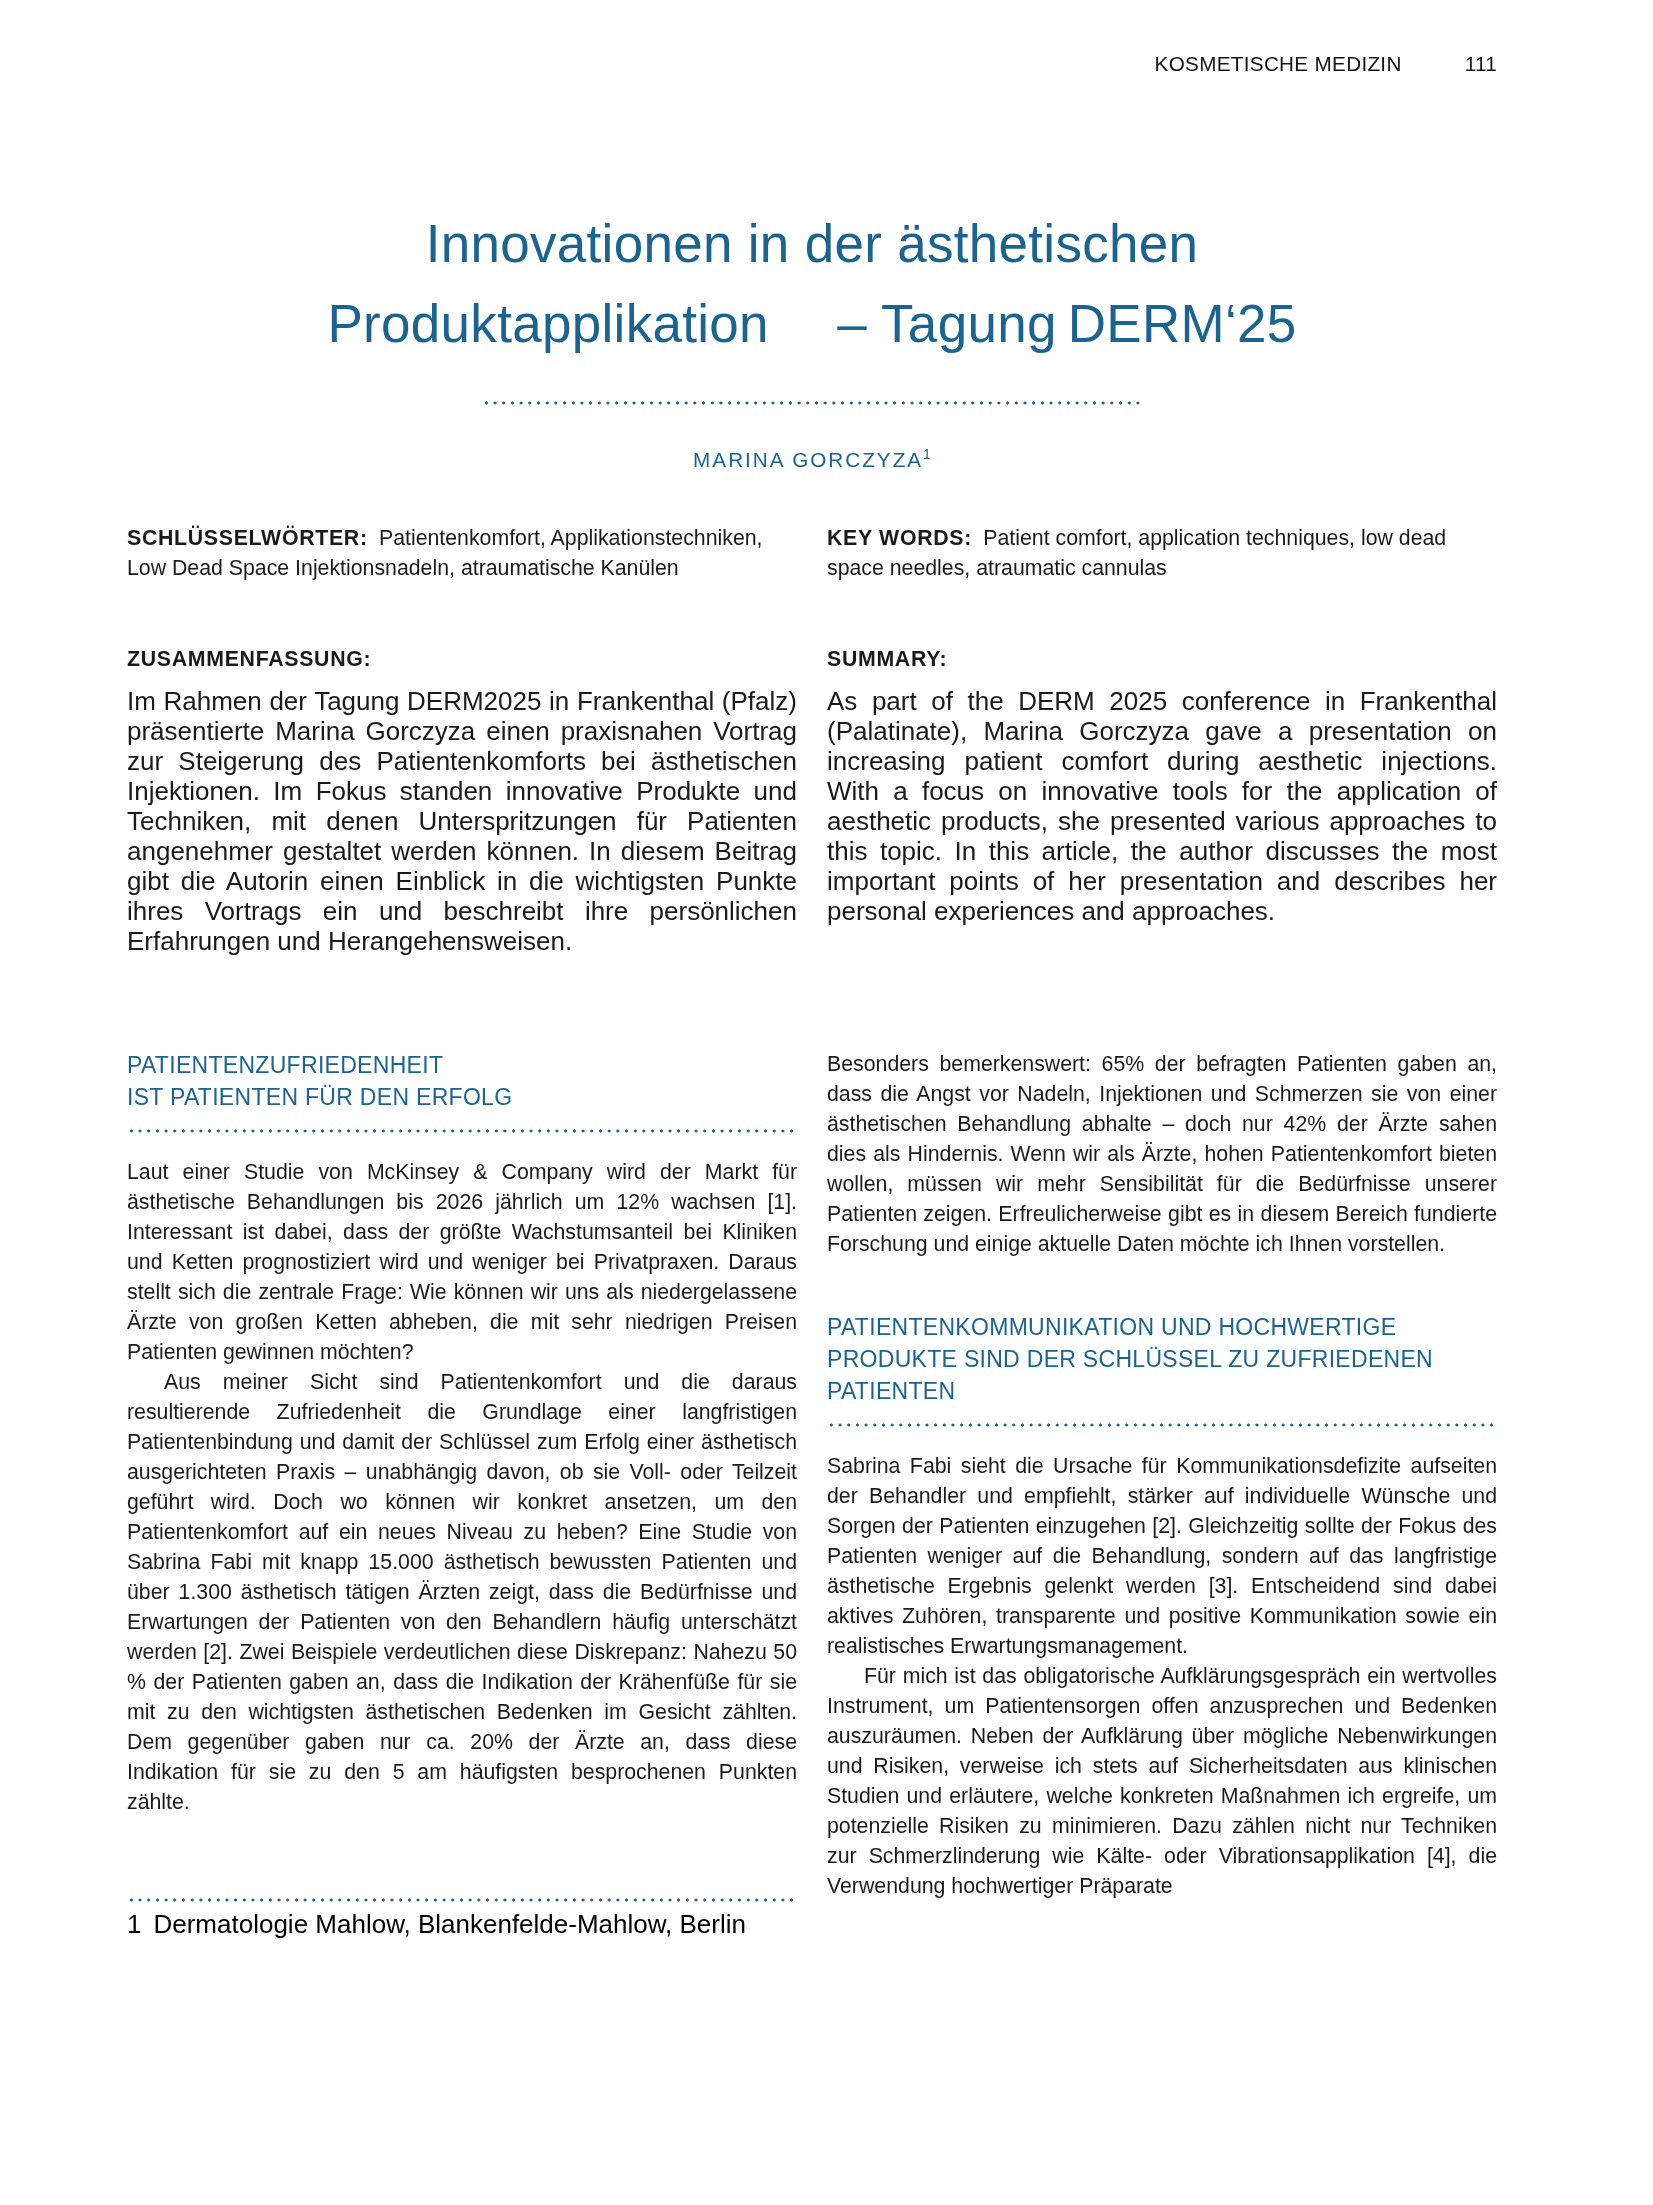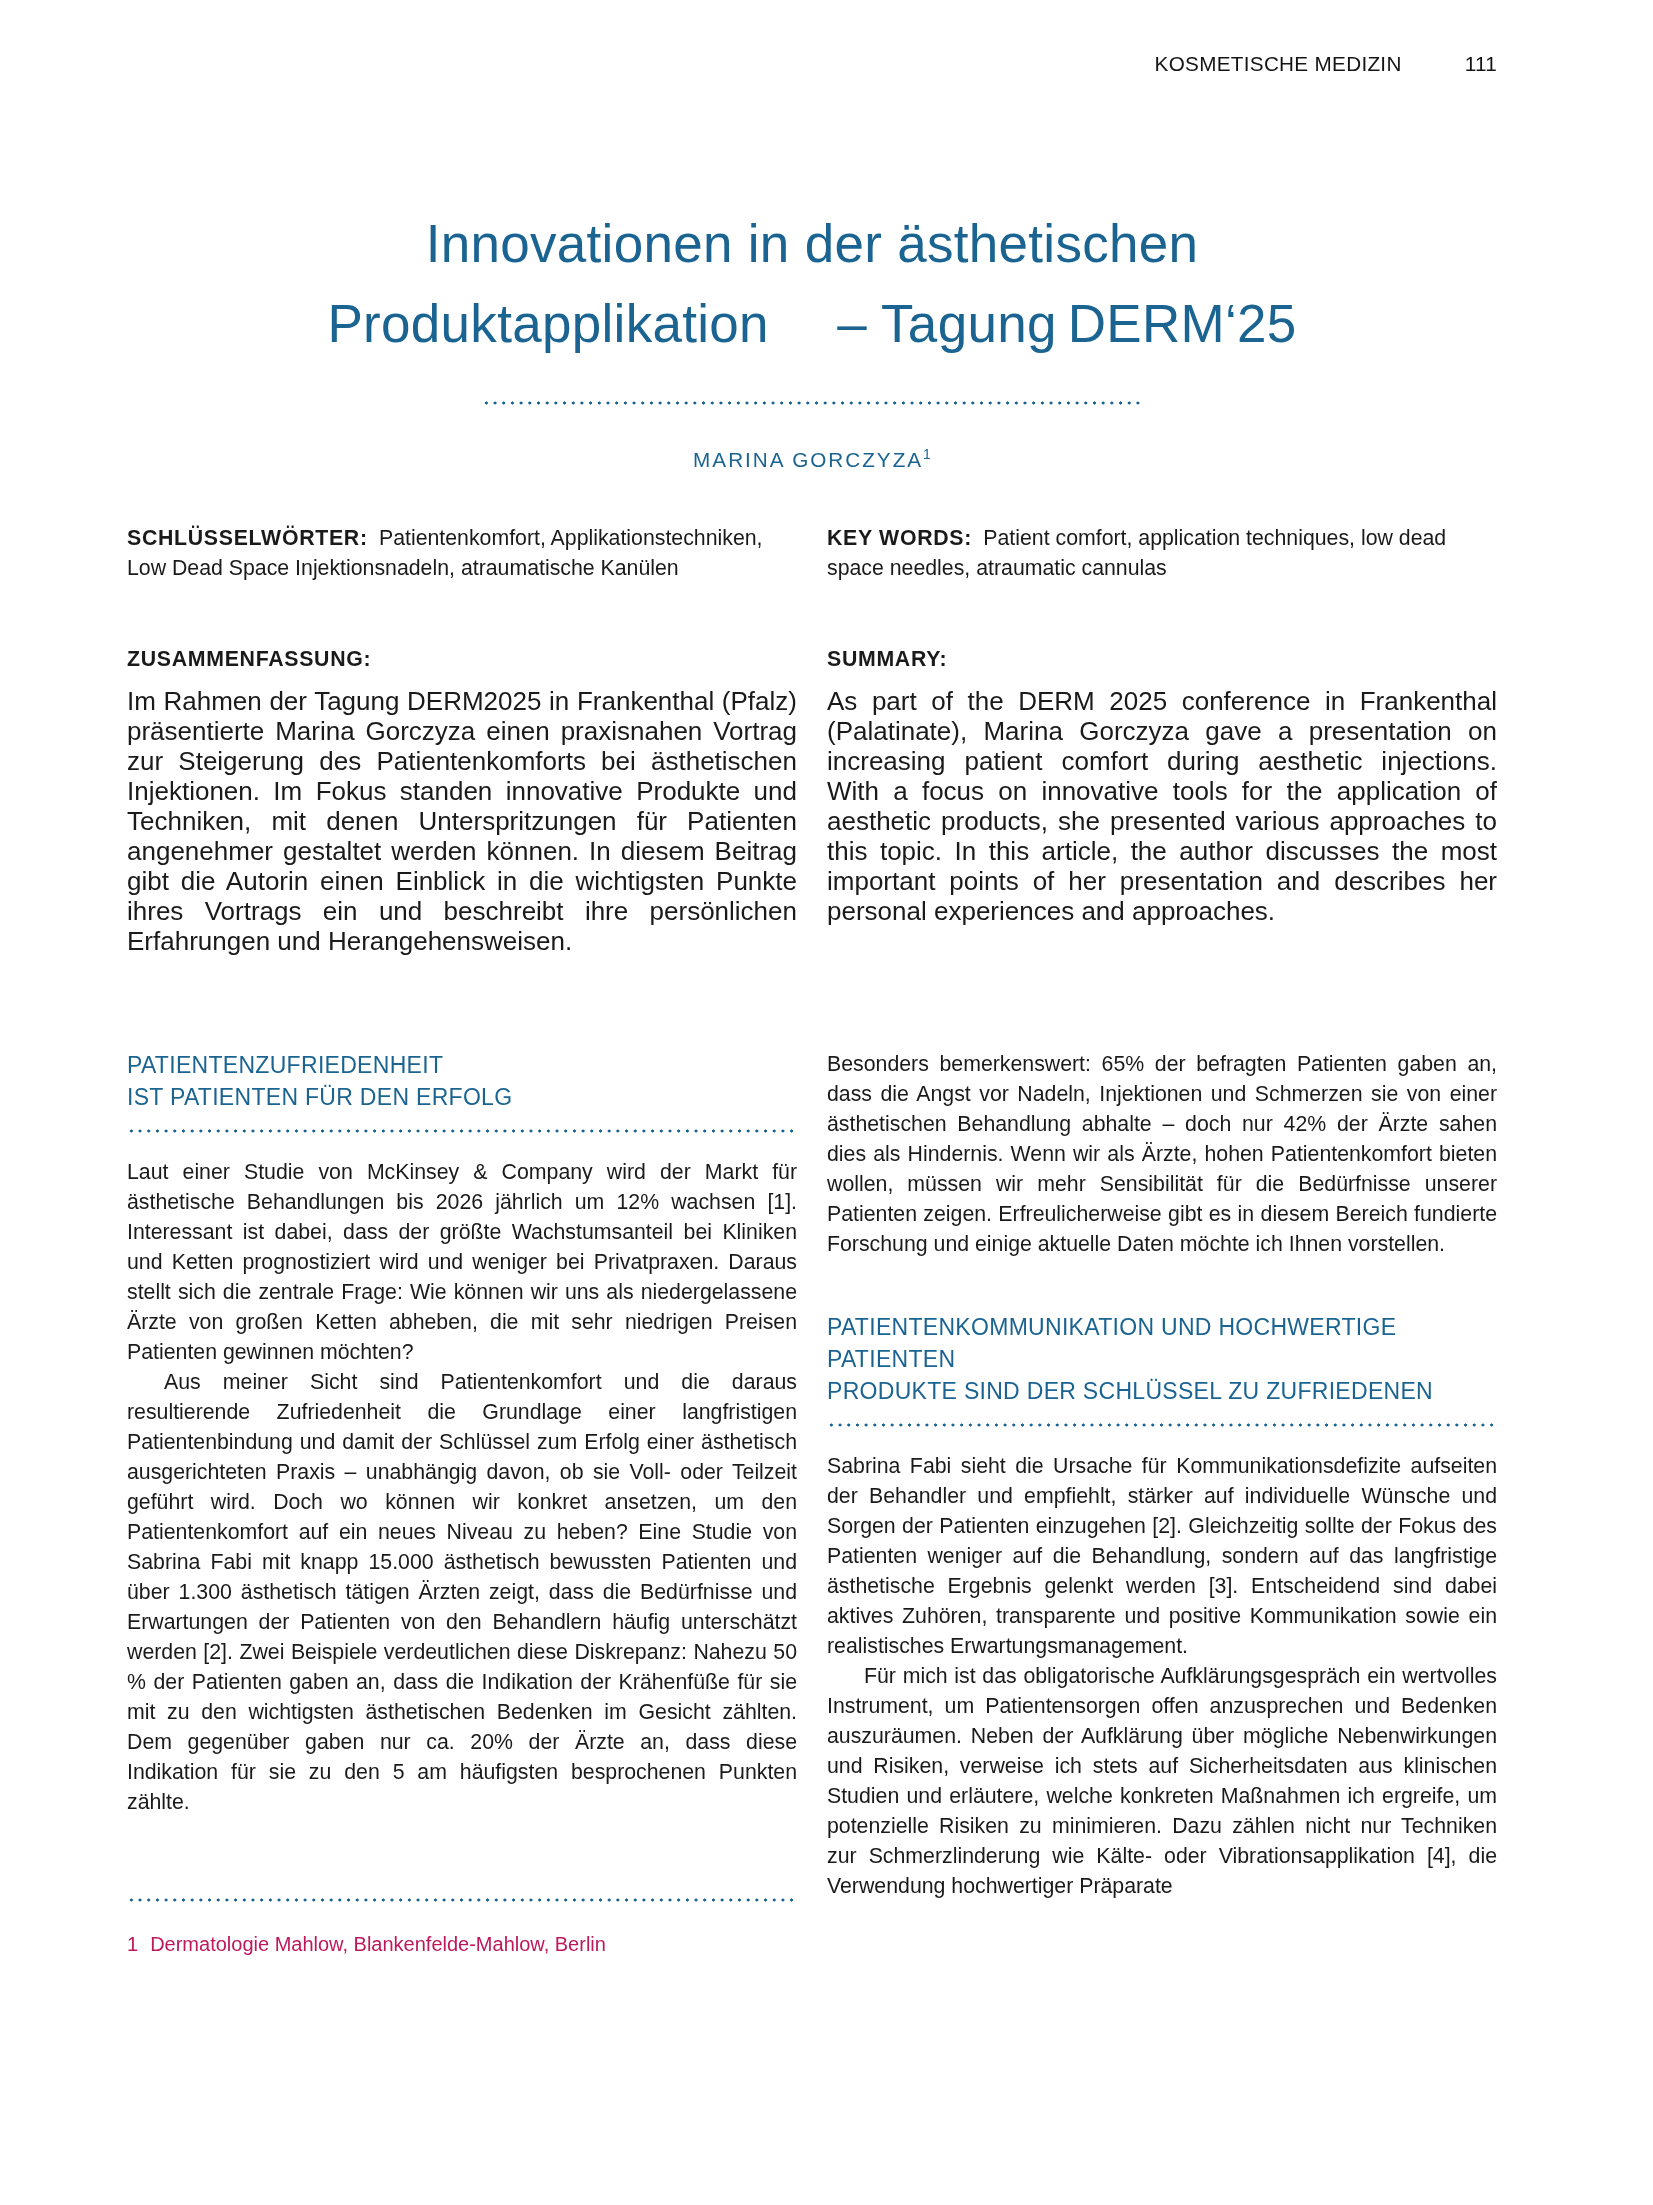--- a/index.html
+++ b/index.html
@@ -92,23 +92,23 @@
     font-size: 21.3px; line-height: 30px;
     text-align: justify;
   }
   .para.first { margin-top: 24px; }
   .para.indent { text-indent: 37px; }
 
   .gap-before-sec { margin-top: 52px; }
 
   .footnote-rule { margin-top: 81px; }
   .footnote {
-    margin-top: 28px;
-    color: #be185d;
-    font-size: 20px; line-height: 28px;
+    margin-top: 8px;
+    color: #000000;
+    font-size: 26px; line-height: 28px;
   }
   .footnote .fn-marker { margin-right: 12px; }
 </style>
 </head>
 <body>
 
 <div class="page">
 
   <div class="running-head">
     <span>KOSMETISCHE MEDIZIN</span>
@@ -168,22 +168,22 @@
       <div class="footnote">
         <span class="fn-marker">1</span><span>Dermatologie Mahlow, Blankenfelde-Mahlow, Berlin</span>
       </div>
     </div>
 
     <div class="col">
       <p class="para">Besonders bemerkenswert: 65% der befragten Patienten gaben an, dass die Angst vor Nadeln, Injektionen und Schmerzen sie von einer ästhetischen Behandlung abhalte – doch nur 42% der Ärzte sahen dies als Hindernis. Wenn wir als Ärzte, hohen Patientenkomfort bieten wollen, müssen wir mehr Sensibilität für die Bedürfnisse unserer Patienten zeigen. Erfreulicherweise gibt es in diesem Bereich fundierte Forschung und einige aktuelle Daten möchte ich Ihnen vorstellen.</p>
 
       <h2 class="sec-head gap-before-sec" style="margin-bottom:0;">
         <div>PATIENTENKOMMUNIKATION  UND HOCHWERTIGE</div>
+        <div>PRODUKTE SIND  DER SCHLÜSSEL ZU ZUFRIEDENEN</div>
         <div>PATIENTEN</div>
-        <div>PRODUKTE SIND  DER SCHLÜSSEL ZU ZUFRIEDENEN</div>
       </h2>
       <div class="dots sec-rule"></div>
 
       <p class="para first">Sabrina Fabi sieht die Ursache für Kommunikationsdefizite aufseiten der Behandler und empfiehlt, stärker auf individuelle Wünsche und Sorgen der Patienten einzugehen [2]. Gleichzeitig sollte der Fokus des Patienten weniger auf die Behandlung, sondern auf das langfristige ästhetische Ergebnis gelenkt werden [3]. Entscheidend sind dabei aktives Zuhören, transparente und positive Kommunikation sowie ein realistisches Erwartungsmanagement.</p>
       <p class="para indent">Für mich ist das obligatorische Aufklärungsgespräch ein wertvolles Instrument, um Patientensorgen offen anzusprechen und Bedenken auszuräumen. Neben der Aufklärung über mögliche Nebenwirkungen und Risiken, verweise ich stets auf Sicherheitsdaten aus klinischen Studien und erläutere, welche konkreten Maßnahmen ich ergreife, um potenzielle Risiken zu minimieren. Dazu zählen nicht nur Techniken zur Schmerzlinderung wie Kälte- oder Vibrationsapplikation [4], die Verwendung hochwertiger Präparate</p>
     </div>
 
   </div>
 
 </div>

